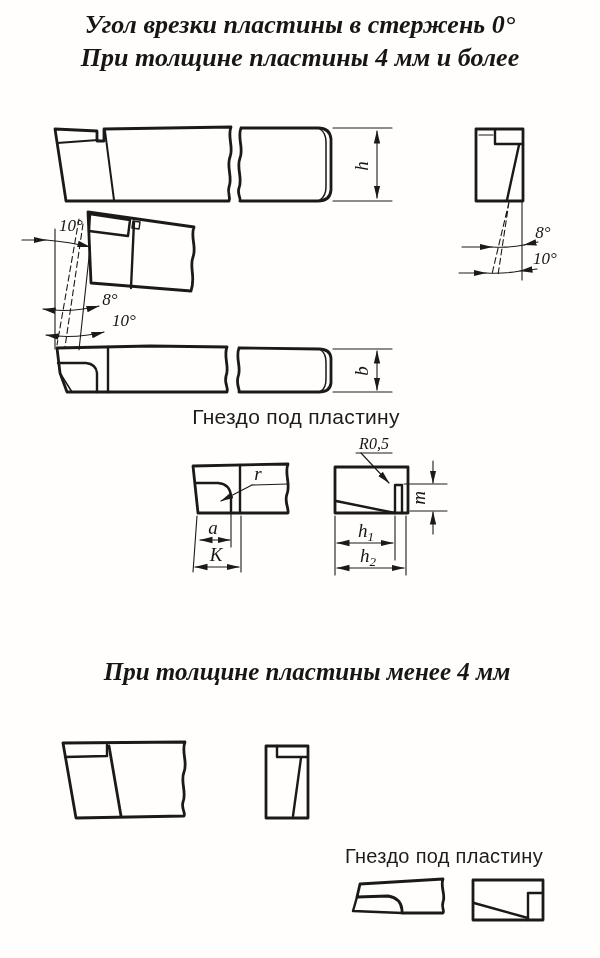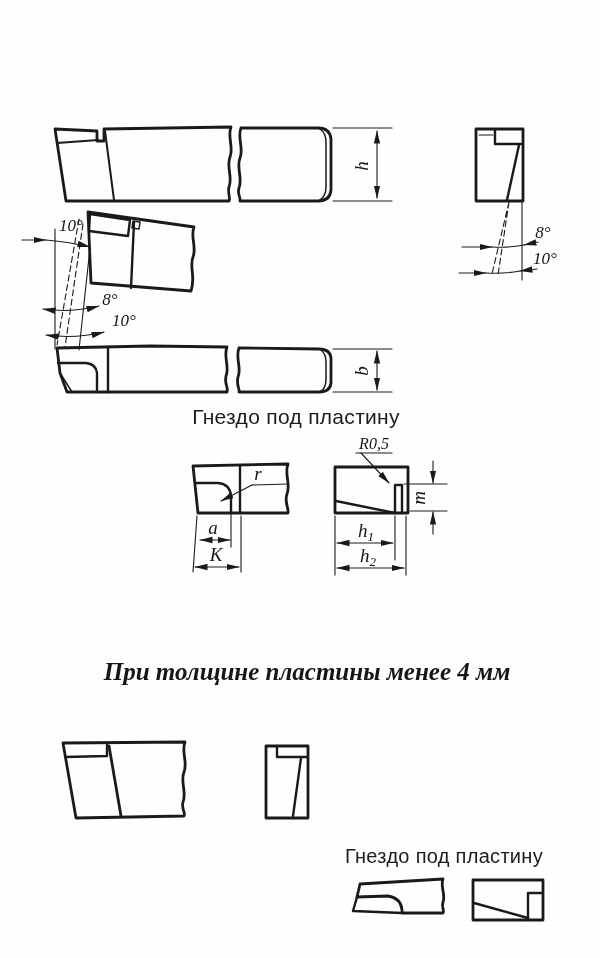--- a/index.html
+++ b/index.html
@@ -27,20 +27,24 @@
   text.dim{font-family:"Liberation Serif",serif;font-style:italic;font-size:19px;
     fill:#161616;stroke:none;}
   text.ang{font-size:17px;}
   text.small{font-size:16px;}
 </style>
 </head>
 <body>
 
 <div class="page">
 
+  <div class="title-block">
+    <div>Угол врезки пластины в стержень 0°</div>
+    <div>При толщине пластины 4 мм и более</div>
+  </div>
 
   <div class="socket-caption cap1">Гнездо под пластину</div>
 
   <div class="section-title">При толщине пластины менее 4 мм</div>
 
   <div class="socket-caption cap2">Гнездо под пластину</div>
 
   <svg class="drawing" width="600" height="958" viewBox="0 0 600 958">
     <defs>
       <marker id="arr" markerWidth="14" markerHeight="8" refX="12.5" refY="4" orient="auto-start-reverse" markerUnits="userSpaceOnUse">

